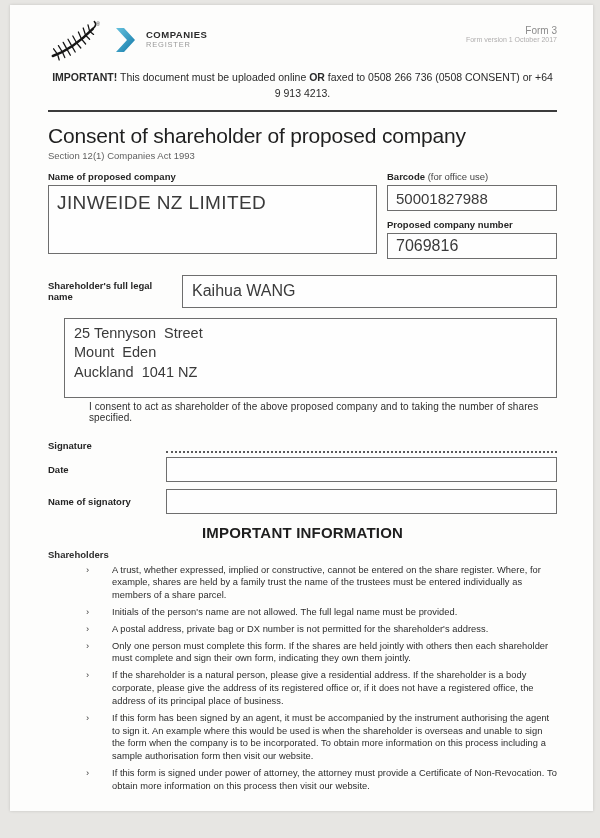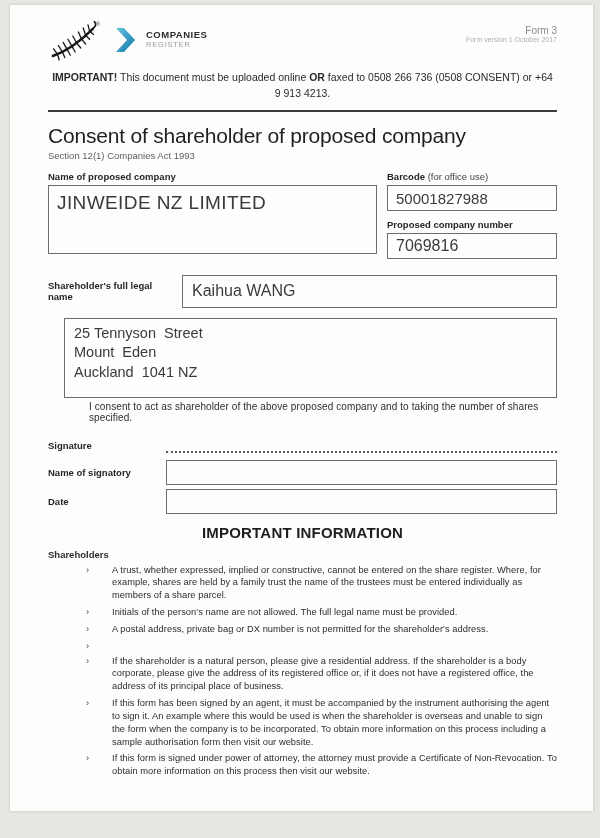--- a/index.html
+++ b/index.html
@@ -143,26 +143,26 @@
 Auckland  1041 NZ</div>
   </div>
 
 
   <div class="consent-t">I consent to act as shareholder of the above proposed company and to taking the number of shares specified.</div>
 
   <div class="sigrow">
     <div class="lab lbl">Signature</div>
     <div class="dotline"></div>
   </div>
+  <div class="sigrow2">
+    <div class="lab lbl">Date</div>
+    <div class="val box smallbox"></div>
+  </div>
   <div class="sigrow2" style="margin-top:7px;">
     <div class="lab lbl">Name of signatory</div>
-    <div class="val box smallbox"></div>
-  </div>
-  <div class="sigrow2">
-    <div class="lab lbl">Date</div>
     <div class="val box smallbox"></div>
   </div>
 
   <div class="impinfo-h">IMPORTANT INFORMATION</div>
   <div class="sh-h">Shareholders</div>
 
   <div class="bullets">
     <div class="bullet">
         <span class="mark">›</span>
         <span class="txt">A trust, whether expressed, implied or constructive, cannot be entered on the share register. Where, for example, shares are held by a family trust the name of the trustees must be entered individually as members of a share parcel.</span>
@@ -170,20 +170,21 @@
     <div class="bullet">
         <span class="mark">›</span>
         <span class="txt">Initials of the person's name are not allowed. The full legal name must be provided.</span>
       </div>
     <div class="bullet">
         <span class="mark">›</span>
         <span class="txt">A postal address, private bag or DX number is not permitted for the shareholder's address.</span>
       </div>
     <div class="bullet">
         <span class="mark">›</span>
+        <span class="txt">Only one person must complete this form. If the shares are held jointly with others then each shareholder must complete and sign their own form, indicating they own them jointly.</span>
       </div>
     <div class="bullet">
         <span class="mark">›</span>
         <span class="txt">If the shareholder is a natural person, please give a residential address. If the shareholder is a body corporate, please give the address of its registered office or, if it does not have a registered office, the address of its principal place of business.</span>
       </div>
     <div class="bullet">
         <span class="mark">›</span>
         <span class="txt">If this form has been signed by an agent, it must be accompanied by the instrument authorising the agent to sign it. An example where this would be used is when the shareholder is overseas and unable to sign the form when the company is to be incorporated. To obtain more information on this process including a sample authorisation form then visit our website.</span>
       </div>
     <div class="bullet">

